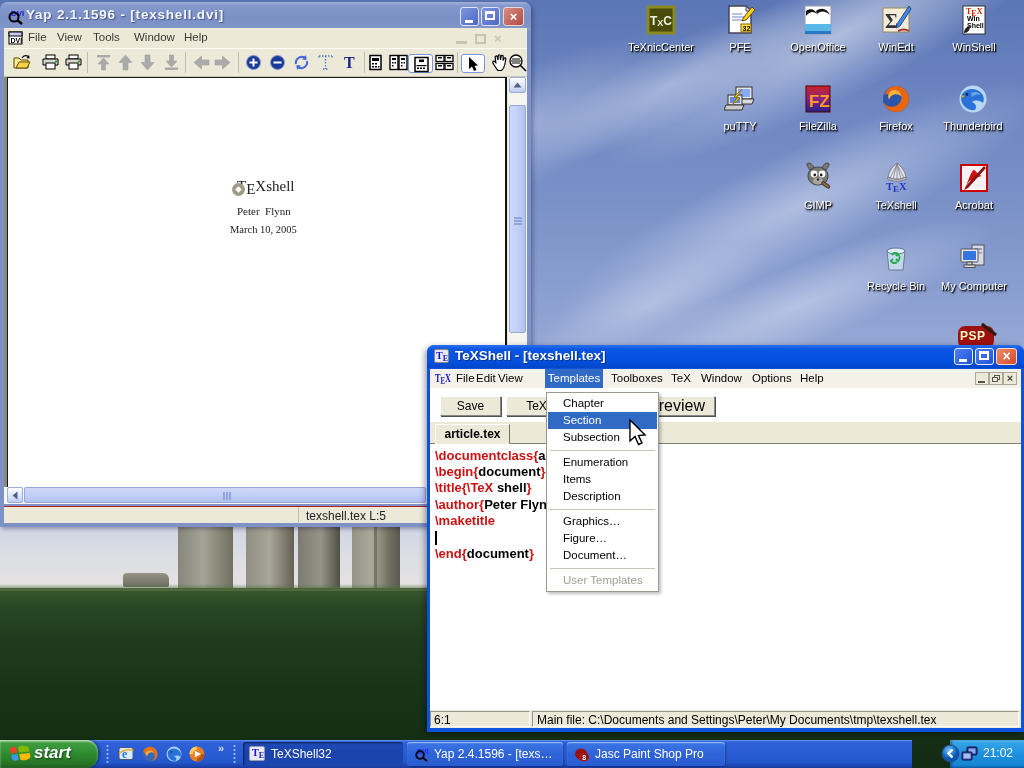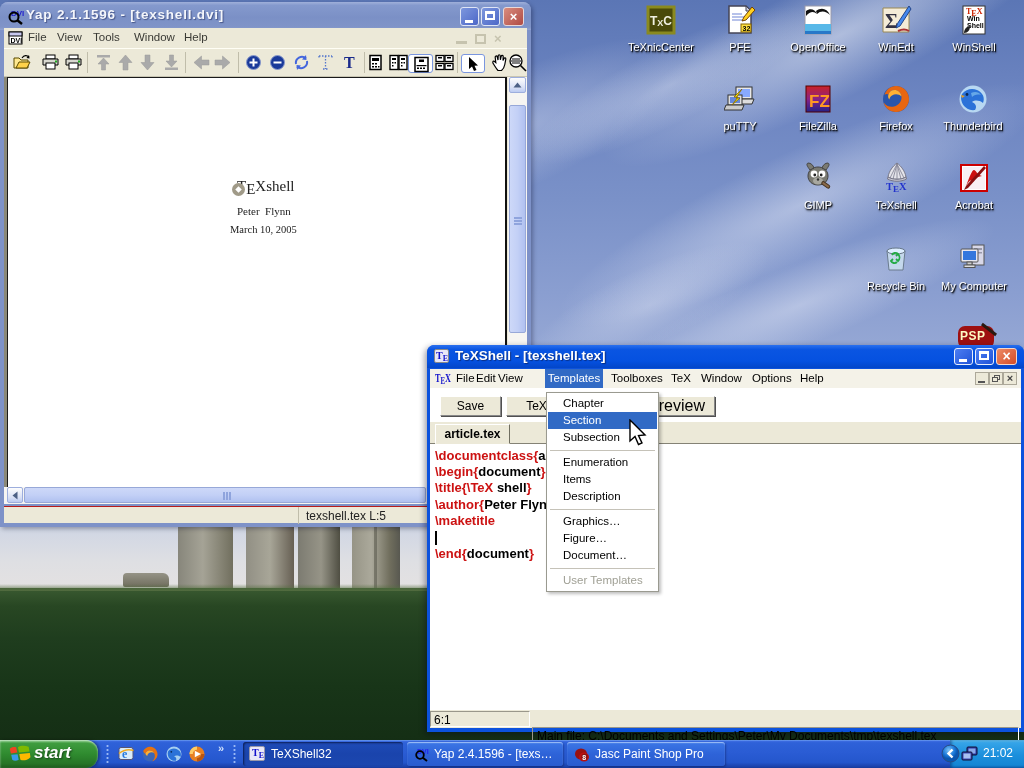--- a/index.html
+++ b/index.html
@@ -463,21 +463,21 @@
     <div class="abs" style="left:5px;top:20px;">\begin{<span style="color:#000">document</span>}</div>
     <div class="abs" style="left:5px;top:36px;">\title{\TeX<span style="color:#000"> shell</span>}</div>
     <div class="abs" style="left:5px;top:53px;">\author{<span style="color:#000">Peter Flynn</span>}</div>
     <div class="abs" style="left:5px;top:69px;">\maketitle</div>
     <div class="abs" style="left:5px;top:87px;width:2px;height:14px;background:#000;"></div>
     <div class="abs" style="left:5px;top:102px;">\end{<span style="color:#000">document</span>}</div>
   </div>
 
   <div class="abs" style="left:3px;top:365px;width:591px;height:18px;background:#ece9d8;">
     <div class="abs" style="left:0px;top:1px;width:100px;height:16px;border:1px solid;border-color:#9a978a #fff #fff #9a978a;font-size:12px;padding:1px 3px;">6:1</div>
-    <div class="abs" style="left:102px;top:1px;width:487px;height:16px;border:1px solid;border-color:#9a978a #fff #fff #9a978a;font-size:12px;padding:1px 4px;margin-top:16px;">Main file: C:\Documents and Settings\Peter\My Documents\tmp\texshell.tex</div>
+    <div class="abs" style="left:102px;top:1px;width:487px;height:16px;border:1px solid;border-color:#9a978a #fff #fff #9a978a;font-size:12px;padding:1px 4px;">Main file: C:\Documents and Settings\Peter\My Documents\tmp\texshell.tex</div>
   </div>
 </div>
 
 <div class="abs" id="dropdown" style="left:546px;top:392px;width:113px;height:200px;background:#fff;border:1px solid #9a9a90;box-shadow:2px 2px 3px rgba(0,0,0,0.25);font-size:11.5px;color:#000;">
   <div style="position:absolute;left:1px;top:2px;width:109px;height:17px;padding:2px 0 0 15px;">Chapter</div>
   <div style="position:absolute;left:1px;top:19px;width:109px;height:17px;padding:2px 0 0 15px;background:#316ac5;color:#fff;">Section</div>
   <div style="position:absolute;left:1px;top:36px;width:109px;height:17px;padding:2px 0 0 15px;">Subsection</div>
   <div style="position:absolute;left:3px;top:57px;width:105px;height:1px;background:#c5c2b8;"></div>
   <div style="position:absolute;left:1px;top:61px;width:109px;height:17px;padding:2px 0 0 15px;">Enumeration</div>
   <div style="position:absolute;left:1px;top:78px;width:109px;height:17px;padding:2px 0 0 15px;">Items</div>
@@ -487,21 +487,21 @@
   <div style="position:absolute;left:1px;top:137px;width:109px;height:17px;padding:2px 0 0 15px;">Figure…</div>
   <div style="position:absolute;left:1px;top:154px;width:109px;height:17px;padding:2px 0 0 15px;">Document…</div>
   <div style="position:absolute;left:3px;top:175px;width:105px;height:1px;background:#c5c2b8;"></div>
   <div style="position:absolute;left:1px;top:179px;width:109px;height:17px;padding:2px 0 0 15px;color:#a0a095;">User Templates</div>
 </div>
 
 <svg class="abs" style="left:628px;top:419px;z-index:60" width="22" height="30" viewBox="0 0 22 30">
   <path d="M2,1 L2,22 L7,17.5 L10.5,25.5 L14,24 L10.5,16.5 L17,16 Z" fill="#fff" stroke="#000" stroke-width="1.4"></path>
 </svg>
 
-<div class="abs" id="taskbar" style="left:0;top:740px;width:1024px;height:28px;
+<div class="abs" id="taskbar" style="left:0;top:740px;width:912px;height:28px;
   background:linear-gradient(180deg,#6ea0f0 0%,#3a6ae0 5%,#2e61d8 10%,#2a5cd4 45%,#2456cc 80%,#1c43ad 94%,#173a9a 100%);text-align:right;">
 
   <div class="abs" style="left:0;top:0;width:98px;height:28px;border-radius:0 12px 12px 0;
     background:linear-gradient(180deg,#7fc77f 0%,#3f9c3f 12%,#2f8b2f 50%,#267426 85%,#1d5c1d 100%);
     box-shadow:inset 0 1px 2px rgba(255,255,255,0.6), 2px 0 3px rgba(0,0,0,0.35);">
     <svg class="abs" style="left:8px;top:3px" width="24" height="22" viewBox="0 0 24 22">
       <g transform="rotate(-7 12 11)">
       <path d="M2.5,4.5 C4.5,3 6.5,2.8 9,3.8 L9.5,9.3 L3,9.3 Z" fill="#ee4422"></path>
       <path d="M10.8,4 C14,2.6 17.5,3 21.5,4.8 L21.8,9.7 L11.2,9.4 Z" fill="#7fba00"></path>
       <path d="M3.2,10.8 L9.6,10.9 L10,16.5 C7.5,17.6 5.2,17.2 3.6,15.8 Z" fill="#3a9ae8"></path>

